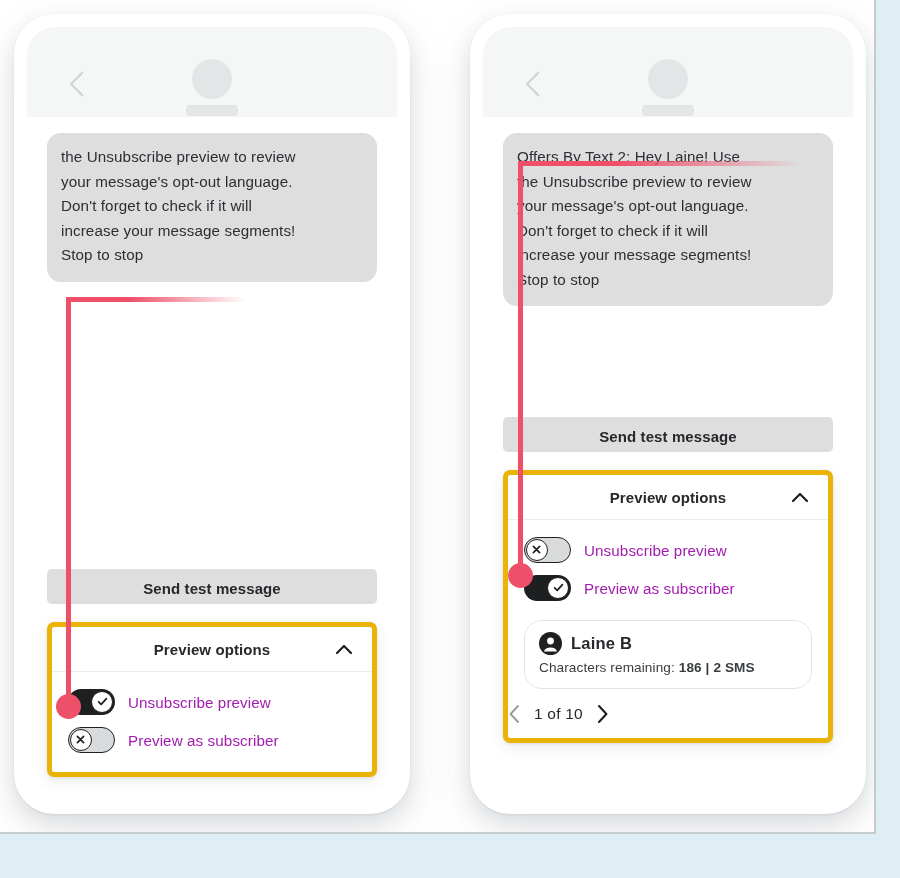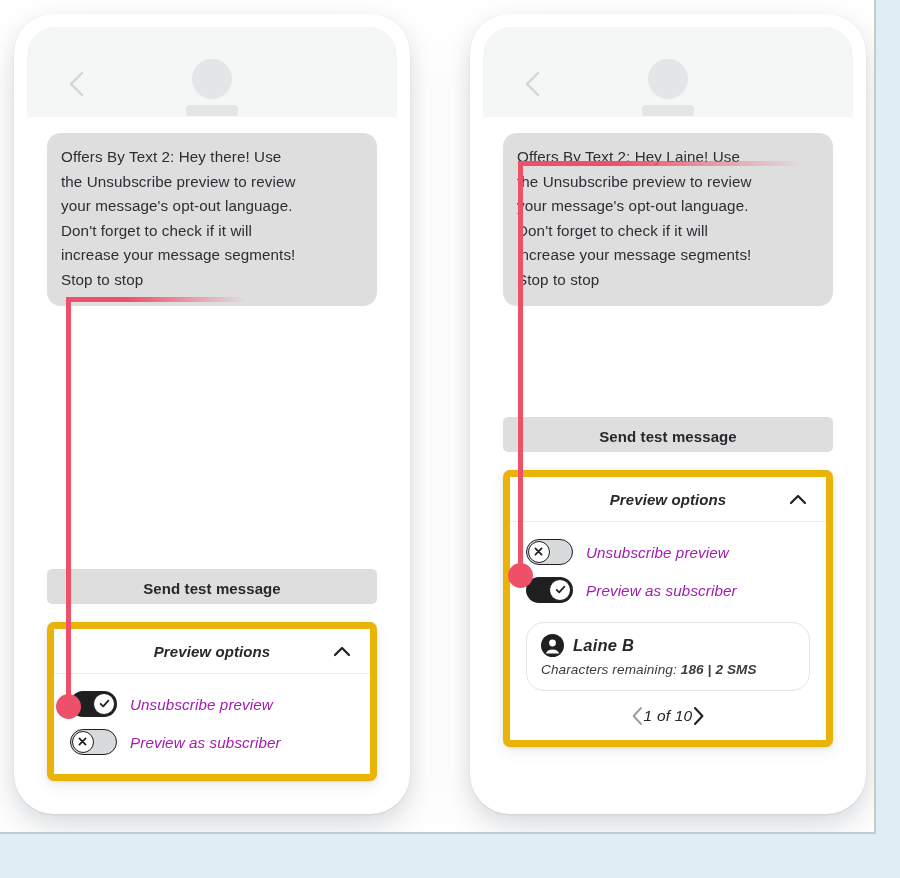--- a/index.html
+++ b/index.html
@@ -117,25 +117,24 @@
   }
   #send-test-left  { top: 542px; }
   #send-test-right { top: 390px; }
 
   
   .preview-panel {
     position: absolute;
     left: 20px;
     right: 20px;
     background: #ffffff;
-    border: 7px solid #eab308;
+    border: 5px solid #eab308;
     border-radius: 7px;
     box-shadow: 0 1px 3px rgba(40,50,60,0.10), 0 5px 14px rgba(40,50,60,0.09);
     overflow: hidden;
-    font-style: italic;
   }
   #panel-left  { top: 595px; }
   #panel-right { top: 443px; }
 
   .panel-head {
     height: 45px;
     position: relative;
     border-bottom: 1px solid #ededee;
   }
   .panel-head .title {
@@ -212,21 +211,21 @@
     margin-top: 5px;
     font-size: 13.6px;
     color: #3a3d40;
     letter-spacing: 0.1px;
   }
   .sub-chars b { font-weight: bold; }
 
   .pager {
     display: flex;
     align-items: center;
-    justify-content: center;
+    gap: 13px;
     height: 49px;
   }
   .pager .ptext {
     font-size: 15.5px;
     color: #26282b;
     letter-spacing: 0.2px;
   }
   .pager .pbtn { display: flex; cursor: pointer; }
 
   
@@ -270,21 +269,20 @@
           <svg width="20" height="30" viewBox="0 0 20 30">
               <polyline points="15,4 4,15 15,26" fill="none" stroke="#d2d4d5" stroke-width="2.4" stroke-linecap="round" stroke-linejoin="round"></polyline>
             </svg>
         </span>
         <div class="avatar-ph-circle"></div>
         <div class="avatar-ph-bar"></div>
       </div>
 
       <div class="bubble-wrap">
         <div class="bubble">
-          <span class="bline">Offers By Text 2: Hey there! Use</span>
           <span class="bline">the Unsubscribe preview to review</span>
           <span class="bline">your message's opt-out language.</span>
           <span class="bline">Don't forget to check if it will</span>
           <span class="bline">increase your message segments!</span>
           <span class="bline">Stop to stop</span>
         </div>
       </div>
 
       <button class="send-test-btn" id="send-test-left">Send test message</button>
 

